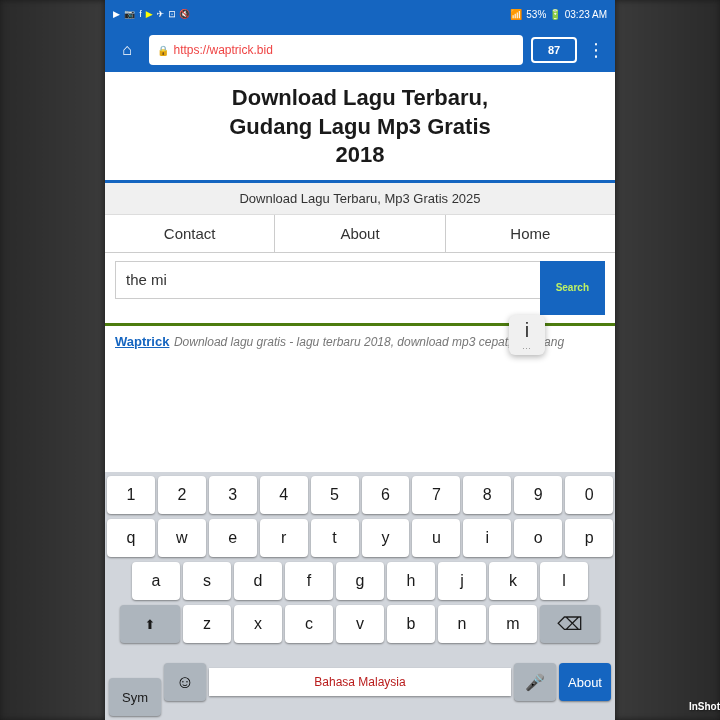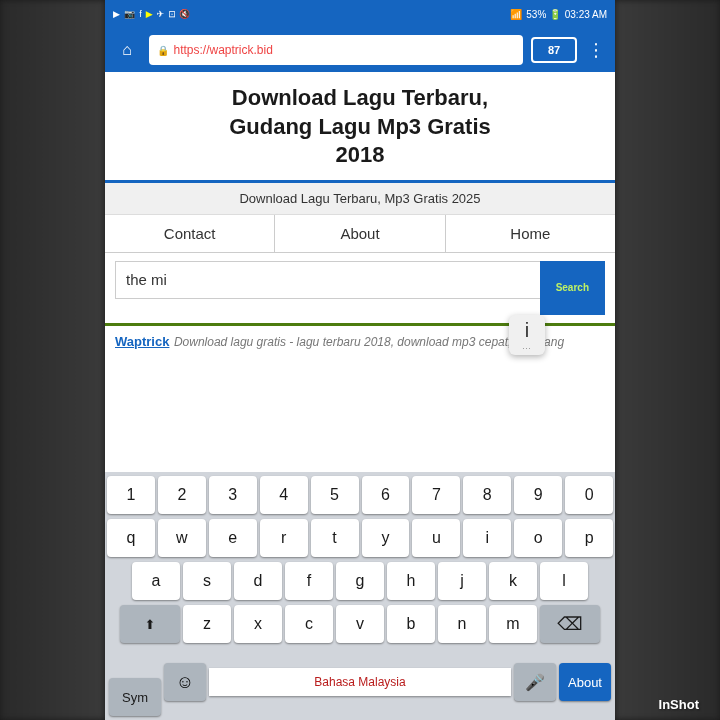--- a/index.html
+++ b/index.html
@@ -361,23 +361,23 @@
       font-size: 13px;
       color: white;
       box-shadow: 0 1px 2px rgba(0,0,0,0.4);
       cursor: pointer;
     }
 
     
     .inshot-watermark {
       position: absolute;
       bottom: 8px;
-      right: 21px;
+      right: 0;
       color: white;
-      font-size: 13px;
+      font-size: 10px;
       font-weight: bold;
       z-index: 5;
       text-shadow: 1px 1px 2px rgba(0,0,0,0.5);
     }
 
     .search-wrapper {
       position: relative;
       display: flex;
       width: 100%;
     }

